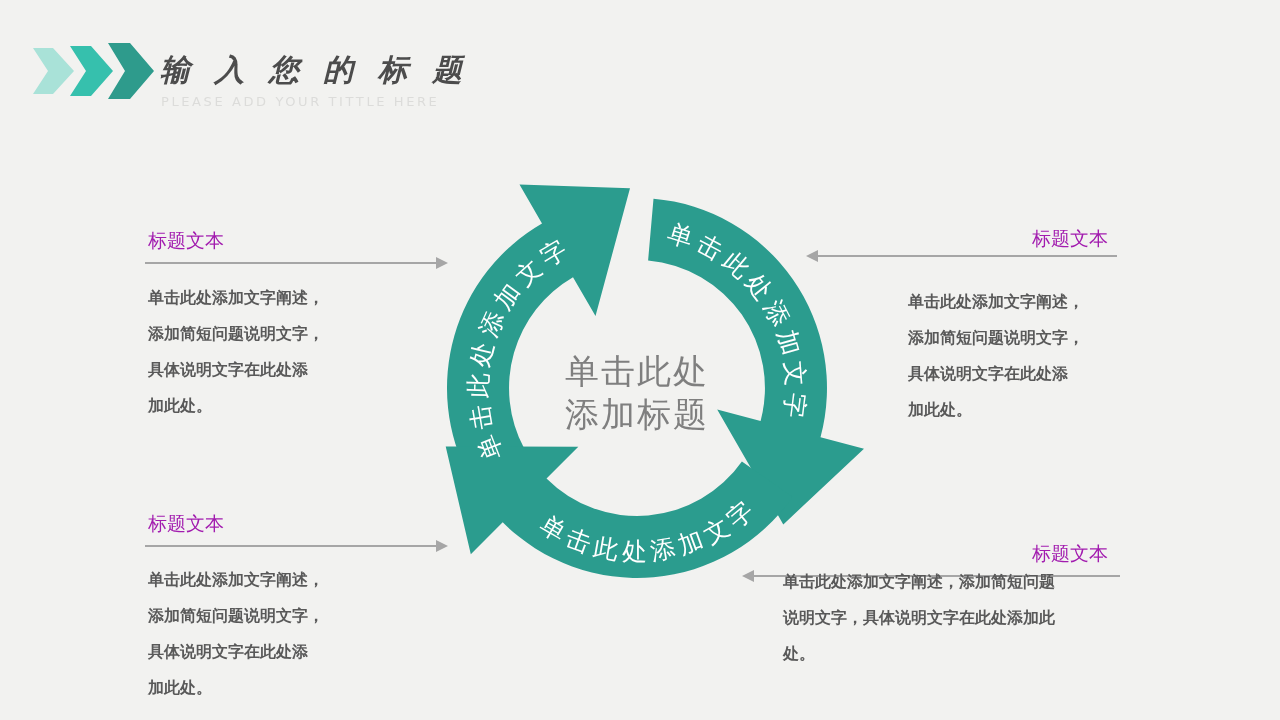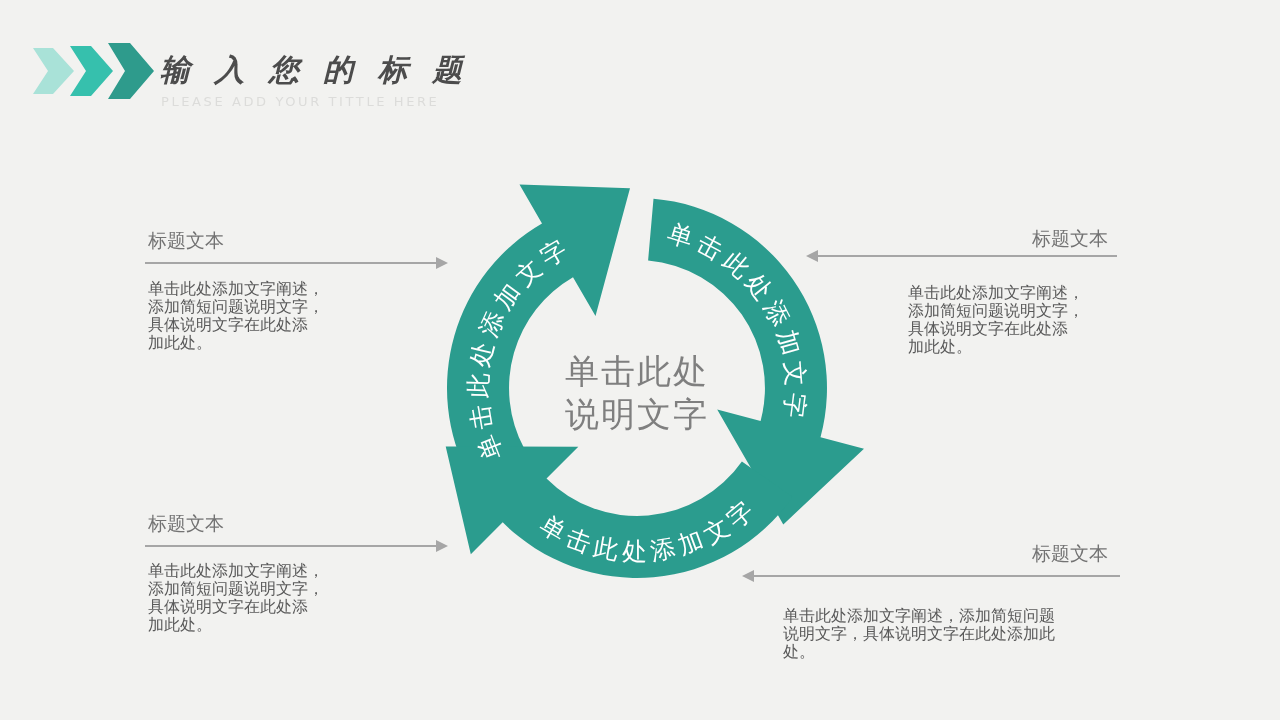--- a/index.html
+++ b/index.html
@@ -19,25 +19,26 @@
     font-size:30px; font-weight:bold; color:#4c4c4c;
     letter-spacing:7px; white-space:nowrap;font-style:italic;
   }
   .page-subtitle {
     left:161px; top:94px;
     font-size:13px; color:#dcdcda;
     letter-spacing:2.6px; white-space:nowrap;
   }
 
   
-  .co-title { font-size:19px; color:#737373; white-space:nowrap; }
+  .co-title { font-size:19px; color:#a21caf; white-space:nowrap; }
   .co-title.right { text-align:right; }
   .co-body {
-    font-size:16px; color:#595959; line-height:18px;
+    font-size:16px; color:#595959; line-height:36px;
     white-space:pre-line;
+    font-weight:bold;
   }
   .connector { height:2px; background:#a6a6a6; }
   .connector .head {
     position:absolute; top:-5px;
     width:0; height:0;
     border-top:6px solid transparent;
     border-bottom:6px solid transparent;
   }
   .connector .head.pt-right { right:-11px; border-left:12px solid #a6a6a6; }
   .connector .head.pt-left  { left:-11px;  border-right:12px solid #a6a6a6; }
@@ -84,21 +85,21 @@
   </text>
   <text class="arc-label" text-anchor="middle">
     <textPath href="#tp-right" startOffset="50%">单击此处添加文字</textPath>
   </text>
   <text class="arc-label" text-anchor="middle">
     <textPath href="#tp-bottom" startOffset="50%">单击此处添加文字</textPath>
   </text>
 </svg>
 
 <div class="abs center-title">单击此处
-说明文字</div>
+添加标题</div>
 
 <div class="abs co-title" style="left:148px; top:228px;">标题文本</div>
 <div class="abs connector" style="left:145px; top:262px; width:292px;">
   <span class="head pt-right"></span>
 </div>
 <div class="abs co-body" style="left:148px; top:280px; width:220px;">单击此处添加文字阐述，
 添加简短问题说明文字，
 具体说明文字在此处添
 加此处。</div>
 
@@ -117,15 +118,15 @@
 </div>
 <div class="abs co-body" style="left:148px; top:562px; width:220px;">单击此处添加文字阐述，
 添加简短问题说明文字，
 具体说明文字在此处添
 加此处。</div>
 
 <div class="abs co-title right" style="left:908px; top:541px; width:200px;">标题文本</div>
 <div class="abs connector" style="left:753px; top:575px; width:367px;">
   <span class="head pt-left"></span>
 </div>
-<div class="abs co-body" style="left:783px; top:607px; width:350px;">单击此处添加文字阐述，添加简短问题
+<div class="abs co-body" style="left:783px; top:564px; width:350px;">单击此处添加文字阐述，添加简短问题
 说明文字，具体说明文字在此处添加此
 处。</div>
 
 </body></html>

